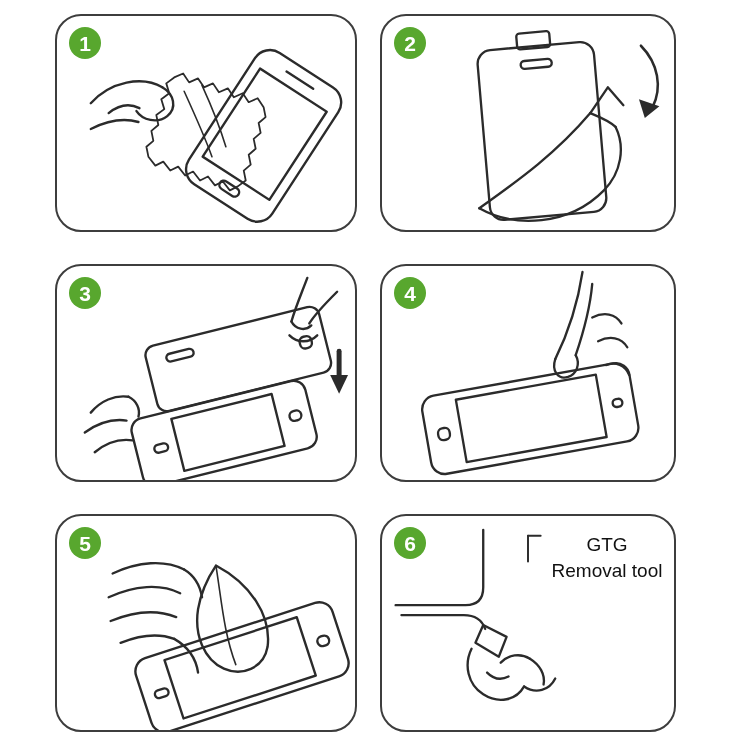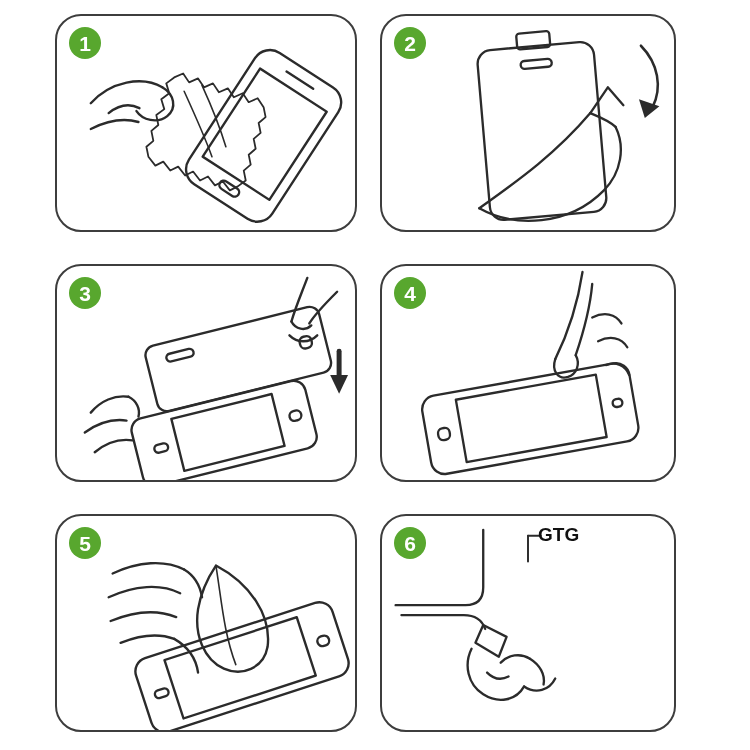--- a/index.html
+++ b/index.html
@@ -3,22 +3,22 @@
 <meta charset="utf-8">
 <style>
   html,body{margin:0;padding:0;background:#ffffff;}
   .sheet{position:relative;width:750px;height:750px;background:#ffffff;
          font-family:"Liberation Sans",sans-serif;overflow:hidden;}
   .panel{position:absolute;border:2px solid #3d3d3d;border-radius:26px;background:#ffffff;box-sizing:border-box;}
   .badge{position:absolute;left:12px;top:11px;width:32px;height:32px;border-radius:50%;
          background:#58a72e;color:#ffffff;display:flex;align-items:center;justify-content:center;
          font-weight:bold;font-size:21px;line-height:1;z-index:2;}
   .art{position:absolute;left:0;top:0;width:100%;height:100%;}
-  .tool-label{position:absolute;left:156px;top:6px;width:138px;
-              font-weight:bold;font-size:19px;color:#111111;line-height:1.35;z-index:2;}
+  .tool-label{position:absolute;left:156px;top:16px;width:138px;text-align:center;
+              font-weight:normal;font-size:19px;color:#111111;line-height:1.35;z-index:2;}
   svg{display:block;}
 </style>
 </head>
 <body>
 
 <div class="sheet">
 
   <section class="panel" style="left:55px;top:14px;width:302px;height:218px">
     <div class="badge">
       <span>1</span>
@@ -157,20 +157,21 @@
       </g>
     </svg>
   </section>
 
   <section class="panel" style="left:380px;top:514px;width:296px;height:218px">
     <div class="badge">
       <span>6</span>
     </div>
     <div class="tool-label">
       <div>GTG</div>
+      <div>Removal tool</div>
     </div>
     <svg class="art" viewBox="0 0 300 216" preserveAspectRatio="none">
       <g fill="none" stroke="#2b2b2b" stroke-width="2.4" stroke-linecap="round" stroke-linejoin="round">
         <g>
           <path d="M14,90 L86,90 Q104,90 104,72 L104,14"></path>
           <path d="M20,100 L84,100 Q101,100 106,114"></path>
         </g>
         <path d="M104,110 L128,122 L120,142 L96,128 Z"></path>
         <g>
           <path d="M92,134 C84,150 88,170 104,180 C120,190 138,186 146,172"></path>

